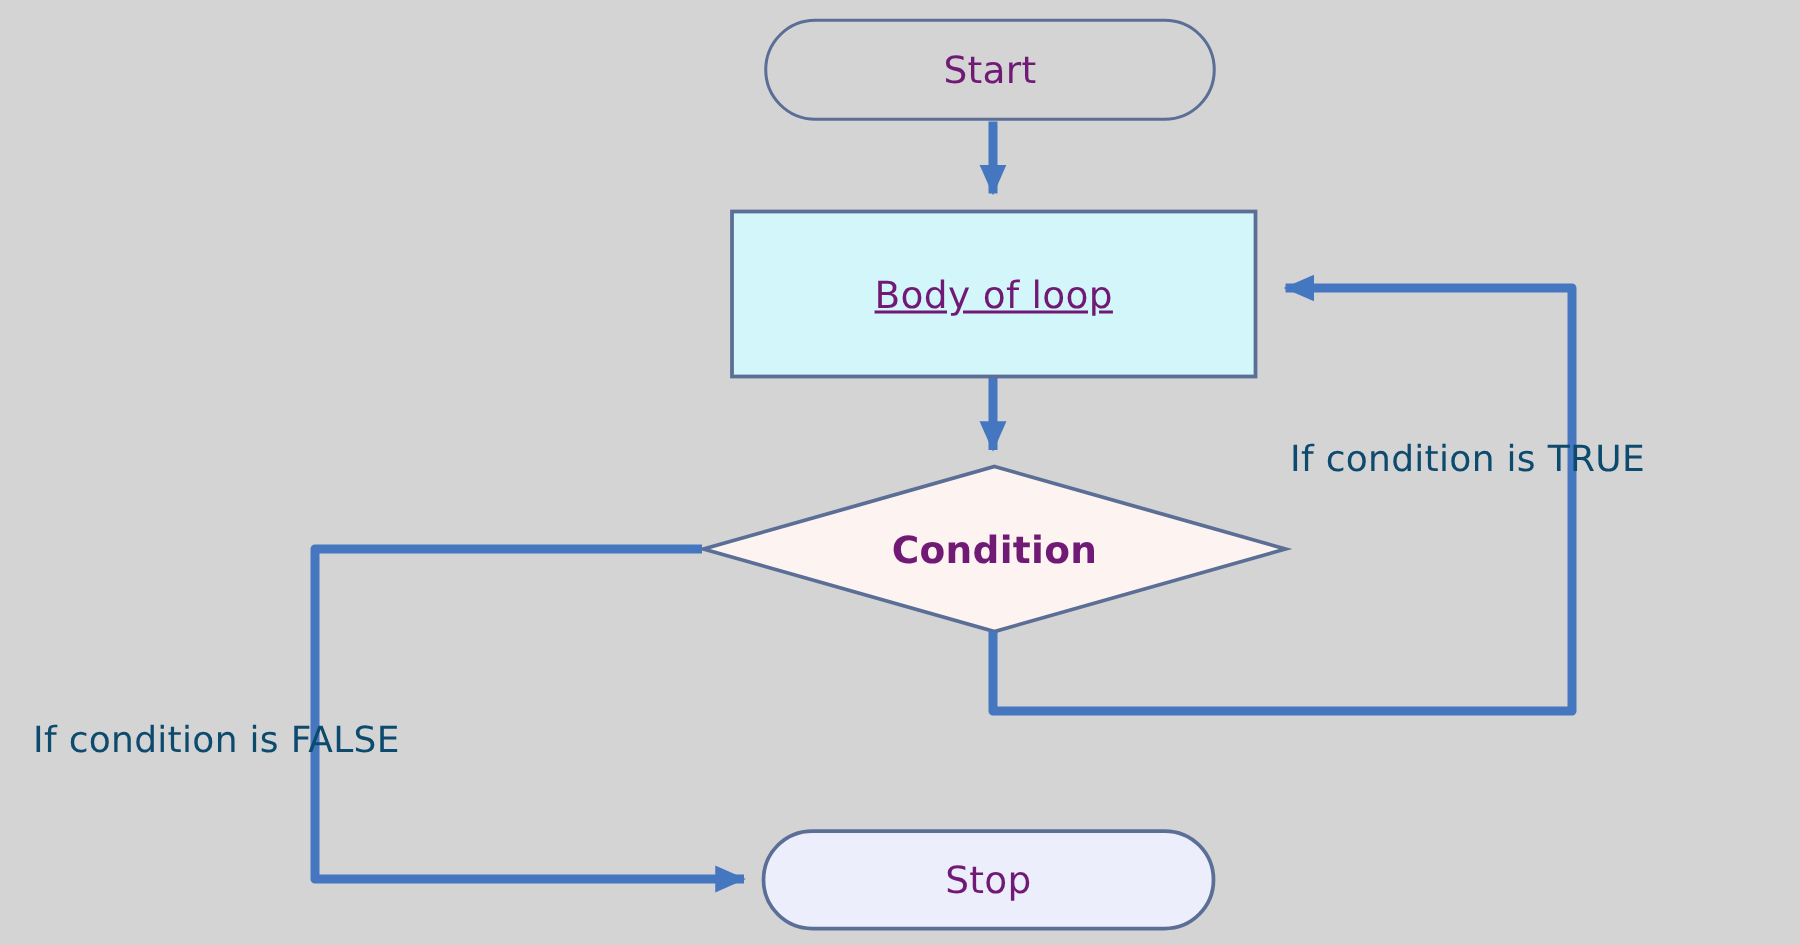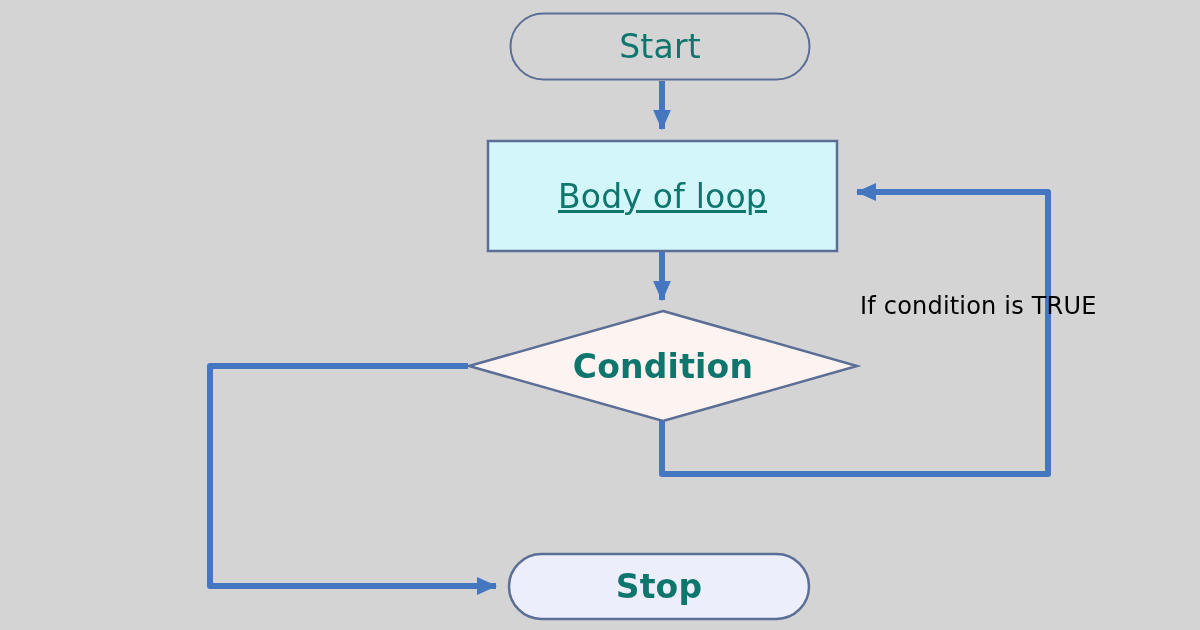--- a/index.html
+++ b/index.html
@@ -21,39 +21,39 @@
     left: 0;
     width: 1200px;
     height: 630px;
   }
   .node-label {
     position: absolute;
     display: flex;
     align-items: center;
     justify-content: center;
     font-family: "DejaVu Sans", "Liberation Sans", sans-serif;
-    color: #0f766e;
-    font-size: 33px;
+    color: #701a75;
+    font-size: 25px;
     letter-spacing: 0.2px;
     white-space: nowrap;
     pointer-events: none;
   }
   .edge-label {
     position: absolute;
     font-family: "DejaVu Sans", "Liberation Sans", sans-serif;
-    color: #000000;
+    color: #0c4a6e;
     font-size: 24px;
     letter-spacing: 0.2px;
     white-space: nowrap;
     text-align: right;
   }
   #label-start   { left: 510px; top: 13px;  width: 300px; height: 67px; }
   #label-body    { left: 487px; top: 140px; width: 351px; height: 112px; text-decoration: underline; }
   #label-cond    { left: 468px; top: 310px; width: 390px; height: 112px; font-weight: bold; }
-  #label-stop    { left: 508px; top: 553px; width: 302px; height: 67px; font-weight: bold; }
+  #label-stop    { left: 508px; top: 553px; width: 302px; height: 67px; }
   #label-true    { left: 860px; top: 292px; }
   #label-false   { left: 22px;  top: 479px; }
 </style>
 </head>
 <body>
 
 <div id="canvas">
 
   <svg id="flow-svg" viewBox="0 0 1200 630">
     <defs>
@@ -82,14 +82,15 @@
   <div class="node-label" id="label-start">Start</div>
 
   <div class="node-label" id="label-body">Body of loop</div>
 
   <div class="node-label" id="label-cond">Condition</div>
 
   <div class="node-label" id="label-stop">Stop</div>
 
   <div class="edge-label" id="label-true">If condition is TRUE</div>
 
+  <div class="edge-label" id="label-false">If condition is FALSE</div>
 
 </div>
 
 </body></html>

